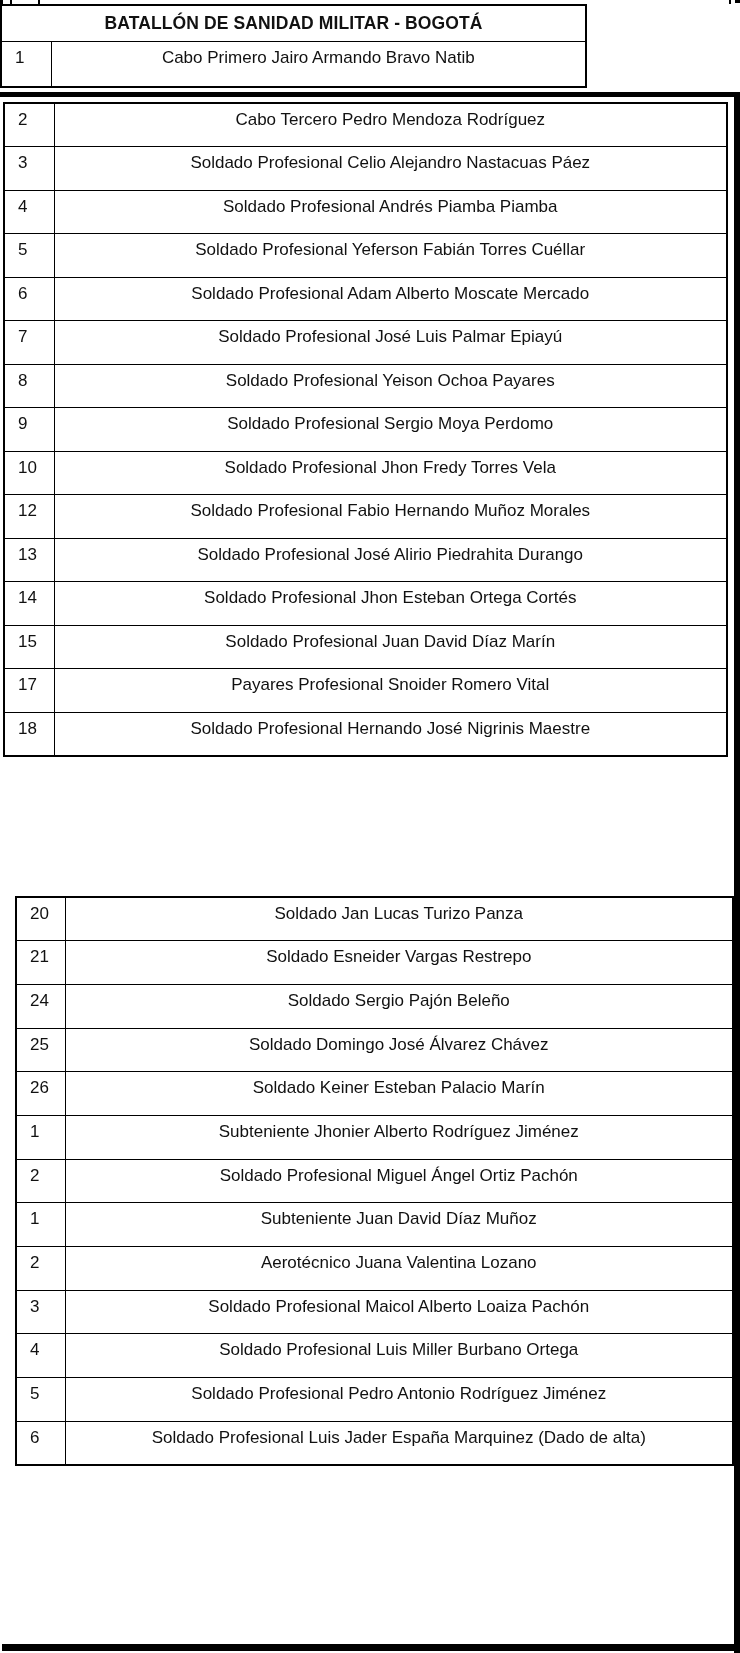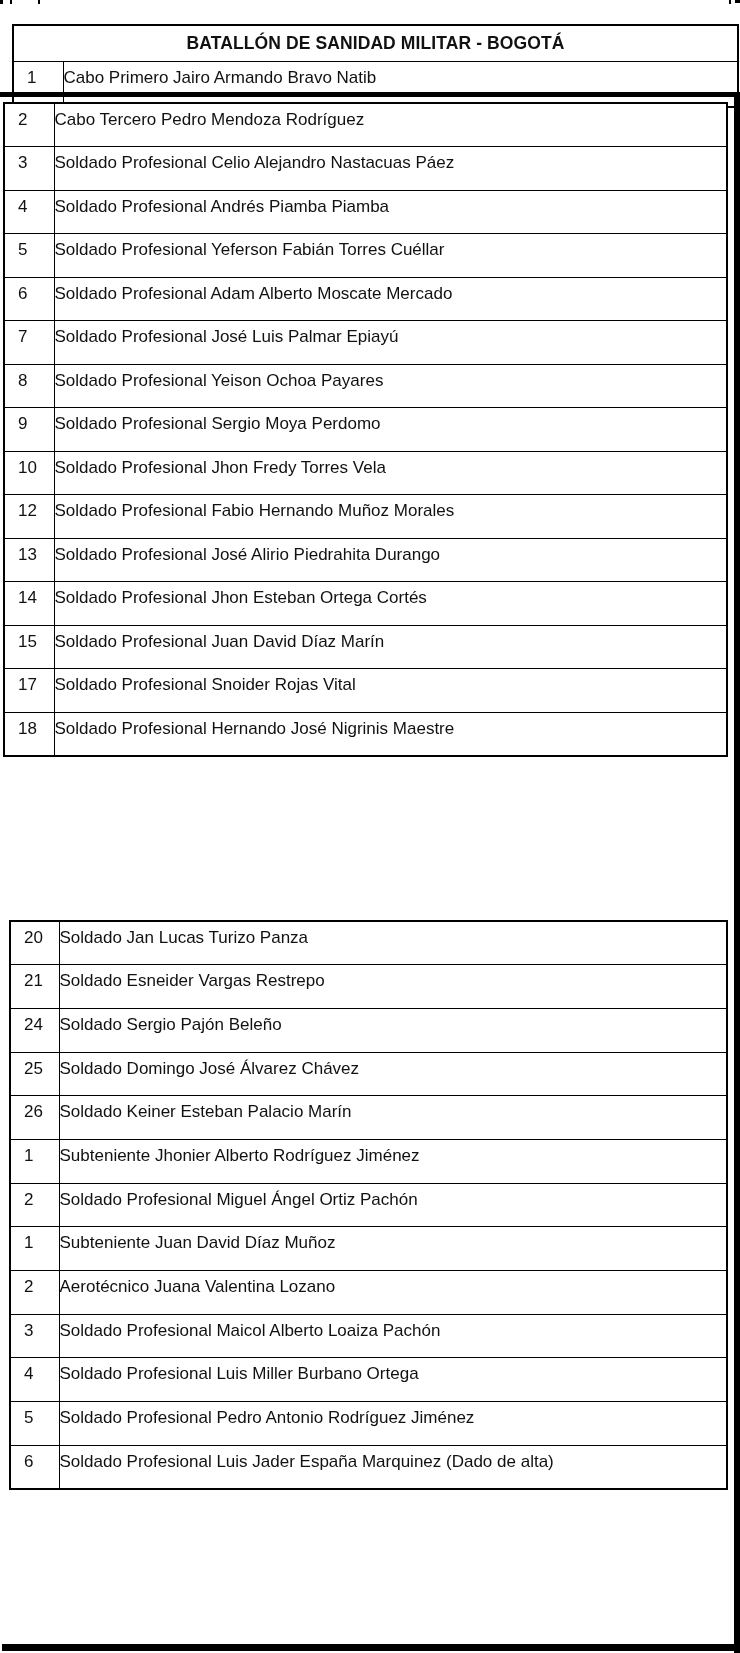--- a/index.html
+++ b/index.html
@@ -48,37 +48,38 @@
     border: 1px solid #000000;
     vertical-align: top;
     overflow: hidden;
     white-space: nowrap;
   }
   td.num-cell {
     padding: 6px 0 0 13px;
   }
   td.name-cell {
     padding: 6px 0 0 0;
+    text-align: center;
   }
   tr.header-row td {
     font-weight: bold;
     text-align: center;
     padding: 7px 0 0 0;
     font-size: 17.5px;
     letter-spacing: 0.1px;
   }
   
-  #table-a { left: 12px;  top: 4px;   width: 727px; margin-top: 20px; }
+  #table-a { left: 0;  top: 4px;   width: 587px; }
   #table-a tr.header-row { height: 36px; }
   #table-a tr.data-row   { height: 46px; }
 
   #table-b { left: 3px;  top: 102px; width: 725px; }
   #table-b tr.data-row   { height: 43.5px; }
 
-  #table-c { left: 9px;  top: 896px; width: 719px; margin-top: 24px; }
+  #table-c { left: 15px;  top: 896px; width: 719px; }
   #table-c tr.data-row   { height: 43.7px; }
   #table-c tr.header-row { height: 43.7px; }
 
   #bar-top      { left: 0;   top: 92px;   width: 740px; height: 5px; }
   #bar-right    { left: 734px; top: 92px; width: 6px;   height: 1561px; }
   #bar-bottom   { left: 2px; top: 1644px; width: 738px; height: 7px; }
 
   
   #frag-1 { left: 0px;   top: 0; width: 3px; height: 4px; }
   #frag-2 { left: 10px;  top: 0; width: 2px; height: 4px; }
@@ -169,21 +170,21 @@
         <tr class="data-row">
           <td class="num-cell">14</td>
           <td class="name-cell">Soldado Profesional Jhon Esteban Ortega Cortés</td>
         </tr>
         <tr class="data-row">
           <td class="num-cell">15</td>
           <td class="name-cell">Soldado Profesional Juan David Díaz Marín</td>
         </tr>
         <tr class="data-row">
           <td class="num-cell">17</td>
-          <td class="name-cell">Soldado Profesional Snoider Rojas Vital</td>
+          <td class="name-cell">Payares Profesional Snoider Romero Vital</td>
         </tr>
         <tr class="data-row">
           <td class="num-cell">18</td>
           <td class="name-cell">Soldado Profesional Hernando José Nigrinis Maestre</td>
         </tr>
       </tbody>
   </table>
 
   <table class="doc-table" id="table-c">
     <colgroup>

